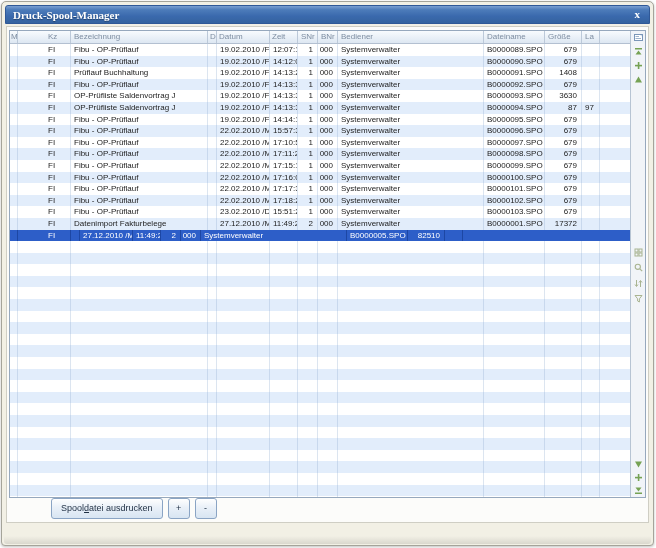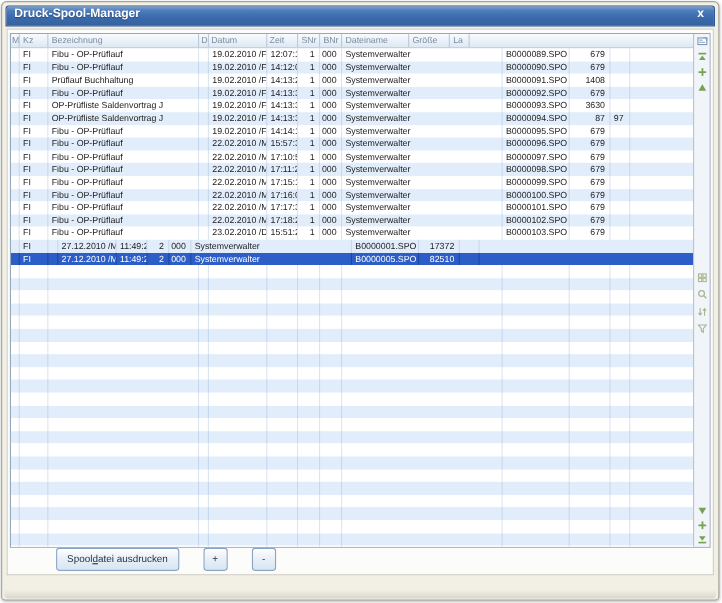--- a/index.html
+++ b/index.html
@@ -1,49 +1,49 @@
 <!DOCTYPE html>
 <html><head>
 <meta charset="utf-8">
 <style>
   html,body{margin:0;padding:0;}
   body{width:656px;height:548px;background:#ffffff;font-family:"Liberation Sans",sans-serif;position:relative;overflow:hidden;}
   .window{position:absolute;left:1px;top:1px;width:651px;height:543px;background:#f2f0e5;border:1px solid #a5a49a;border-radius:5px 5px 4px 4px;box-shadow:0 1px 3px rgba(0,0,0,.25);}
   .window::after{content:"";position:absolute;left:2px;right:2px;bottom:1px;height:8px;background:linear-gradient(rgba(0,0,0,0),rgba(0,0,0,.10));border-radius:0 0 3px 3px;pointer-events:none;}
-  .titlebar{position:absolute;left:3px;top:3px;right:3px;height:19px;border-radius:3px 3px 0 0;border:1px solid #2f5897;background:linear-gradient(180deg,#7b9fd1 0%,#4d7cba 22%,#3a69ad 60%,#35639f 100%);display:flex;box-sizing:border-box;}
+  .titlebar{position:absolute;left:3px;top:3px;right:3px;height:19px;border-radius:3px 3px 0 0;border:1px solid #2f5897;background:linear-gradient(180deg,#7b9fd1 0%,#4d7cba 22%,#3a69ad 60%,#35639f 100%);display:flex;align-items:center;box-sizing:border-box;font-family:Liberation Serif, serif;}
   .title{flex:1;color:#fff;font-weight:bold;font-size:11px;padding-left:7px;text-shadow:0 1px 1px rgba(0,0,0,.35);white-space:nowrap;}
   .close{color:#fff;font-weight:bold;font-size:11px;padding:0 9px 2px 0;cursor:default;}
   .panel{position:absolute;left:4px;right:4px;top:24px;bottom:22px;background:#fcfcfa;border:1px solid #cfcec4;box-sizing:border-box;}
   .grid{position:absolute;left:2px;right:2px;top:3px;height:466px;border:1px solid #96a8bd;background:#fff;overflow:hidden;}
   .grid-main{position:absolute;left:0;top:0;right:15px;bottom:0;overflow:hidden;}
   .header-row{display:flex;height:13px;background:linear-gradient(#f8fbfe,#dde7f2);border-bottom:1px solid #b3c0d1;box-sizing:border-box;}
   .hcell{font-size:8px;color:#7d8da1;line-height:12px;padding-left:3px;border-right:1px solid #bcc9d9;box-sizing:border-box;overflow:hidden;white-space:nowrap;}
   .c-m{width:8px;padding-left:1px;}
-  .c-kz{width:26px;}
+  .c-kz{width:26px;margin-left:27px;}
   .c-bez{width:137px;}
   .c-d{width:9px;padding-left:2px;}
   .c-datum{width:53px;padding-left:2px;}
   .c-zeit{width:28px;padding-left:2px;}
   .c-snr{width:20px;}
   .c-bnr{width:20px;}
   .c-bediener{width:146px;}
   .c-datei{width:61px;}
   .c-groesse{width:37px;}
   .c-la{width:18px;}
   .c-fill{flex:1;border-right:none !important;}
   .row{display:flex;height:11.6px;background:#fff;}
   .row.alt{background:#e2edfb;}
   .row.sel{background:#2d5ec8;}
   .cell{font-size:8px;line-height:11.5px;color:#1c1c1c;border-right:1px solid rgba(140,168,205,.30);box-sizing:border-box;overflow:hidden;white-space:nowrap;padding-left:3px;}
   .cell.num{text-align:right;padding-right:4px;padding-left:0;}
   .row.sel .cell{color:#fff;border-right-color:rgba(18,56,140,.6);}
   .row.sel .c-bez::before{content:"";display:inline-block;width:1px;height:7px;background:#fff;margin-right:1px;vertical-align:-1px;}
   .strip{position:absolute;right:0;top:0;bottom:0;width:15px;background:#f1f4f8;border-left:1px solid #b7c4d3;box-sizing:border-box;}
   .strip .ic{position:absolute;left:2px;width:11px;height:11px;display:flex;align-items:center;justify-content:center;}
-  .buttonbar{position:absolute;left:3px;bottom:3px;height:21px;display:flex;gap:22px;padding-left:41px;}
+  .buttonbar{position:absolute;left:3px;bottom:3px;height:21px;display:flex;gap:5px;padding-left:41px;}
   .btn{font-family:"Liberation Sans",sans-serif;font-size:9px;color:#1e2e42;background:linear-gradient(#fefefe,#e9f0f8 45%,#d8e5f2);border:1px solid #8aa4c4;border-radius:3px;padding:0 9px;height:21px;line-height:19px;box-shadow:0 1px 0 rgba(255,255,255,.8) inset;white-space:nowrap;}
   .btn u{text-decoration:underline;}
   .btn.small{width:22px;padding:0;text-align:center;}
 </style>
 </head>
 <body>
 
 <div class="window">
 
   <div class="titlebar">
@@ -57,20 +57,21 @@
       <div class="grid-main">
         <div class="header-row">
           <div class="hcell c-m">M</div>
           <div class="hcell c-kz">Kz</div>
           <div class="hcell c-bez">Bezeichnung</div>
           <div class="hcell c-d">D</div>
           <div class="hcell c-datum">Datum</div>
           <div class="hcell c-zeit">Zeit</div>
           <div class="hcell c-snr">SNr</div>
           <div class="hcell c-bnr">BNr</div>
+          <div class="hcell c-bediener">Bediener</div>
           <div class="hcell c-datei">Dateiname</div>
           <div class="hcell c-groesse">Größe</div>
           <div class="hcell c-la">La</div>
           <div class="hcell c-fill"></div>
         </div>
         <div class="body">
             <div class="row">
     <div class="cell c-m"></div>
     <div class="cell c-kz">FI</div>
     <div class="cell c-bez">Fibu - OP-Prüflauf</div>
@@ -291,20 +292,21 @@
     <div class="cell c-bnr num">000</div>
     <div class="cell c-bediener">Systemverwalter</div>
     <div class="cell c-datei">B0000103.SPO</div>
     <div class="cell c-groesse num">679</div>
     <div class="cell c-la"></div>
     <div class="cell c-fill"></div>
   </div>
             <div class="row alt">
     <div class="cell c-m"></div>
     <div class="cell c-kz">FI</div>
+    <div class="cell c-bez">Datenimport Fakturbelege</div>
     <div class="cell c-d"></div>
     <div class="cell c-datum">27.12.2010 /Mo</div>
     <div class="cell c-zeit">11:49:2</div>
     <div class="cell c-snr num">2</div>
     <div class="cell c-bnr num">000</div>
     <div class="cell c-bediener">Systemverwalter</div>
     <div class="cell c-datei">B0000001.SPO</div>
     <div class="cell c-groesse num">17372</div>
     <div class="cell c-la"></div>
     <div class="cell c-fill"></div>

